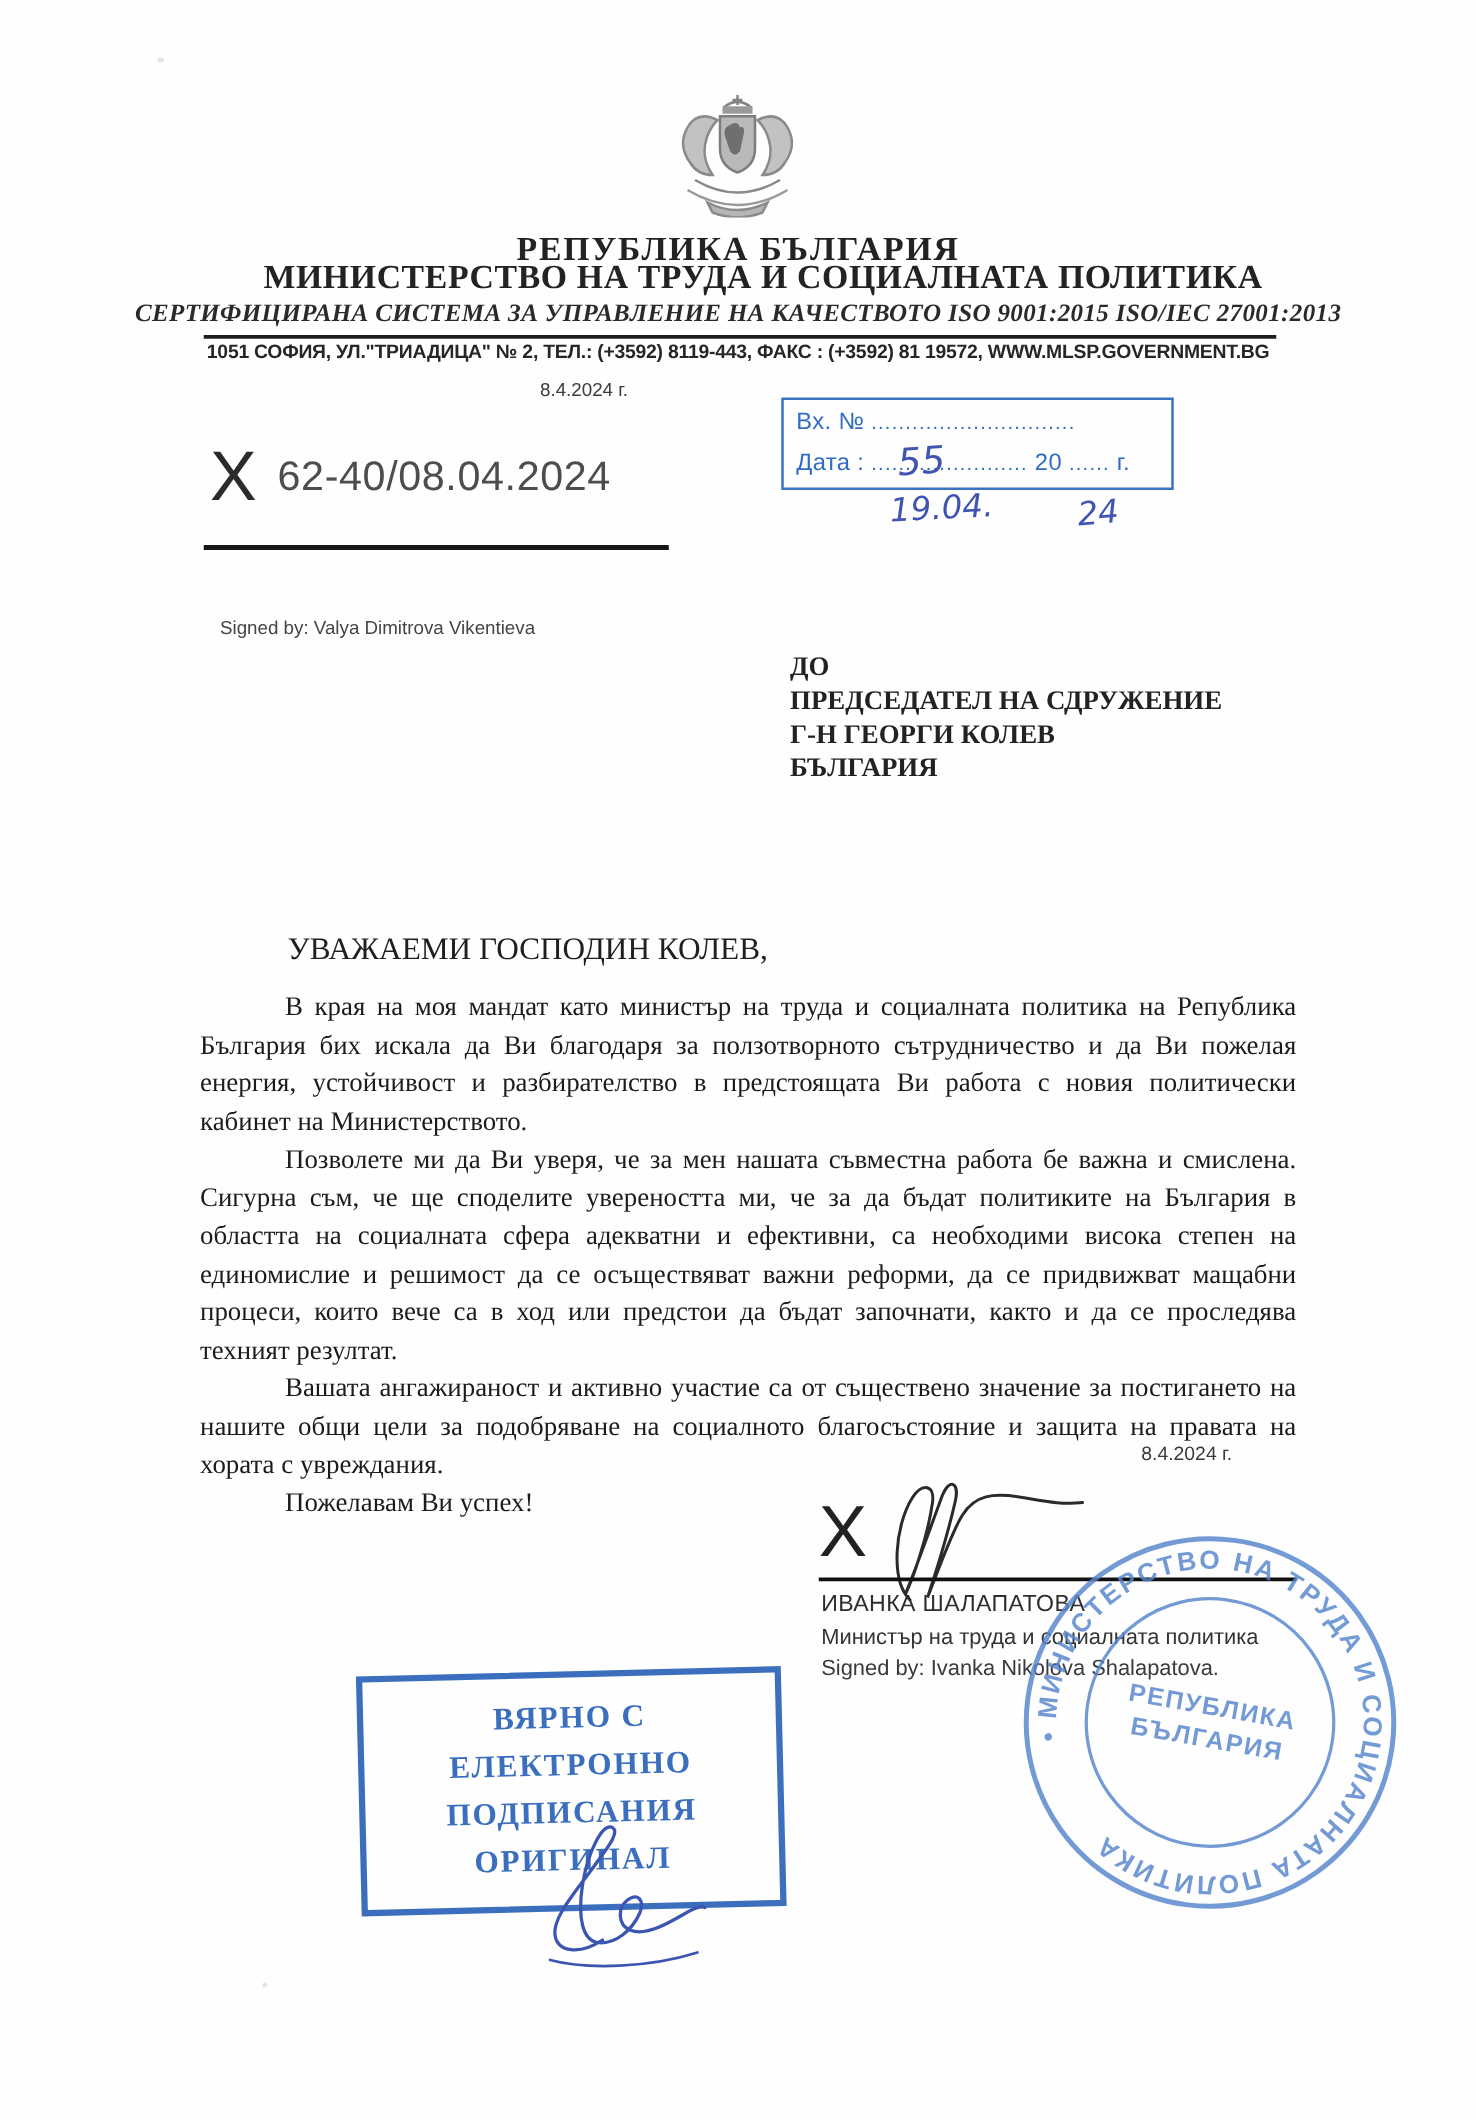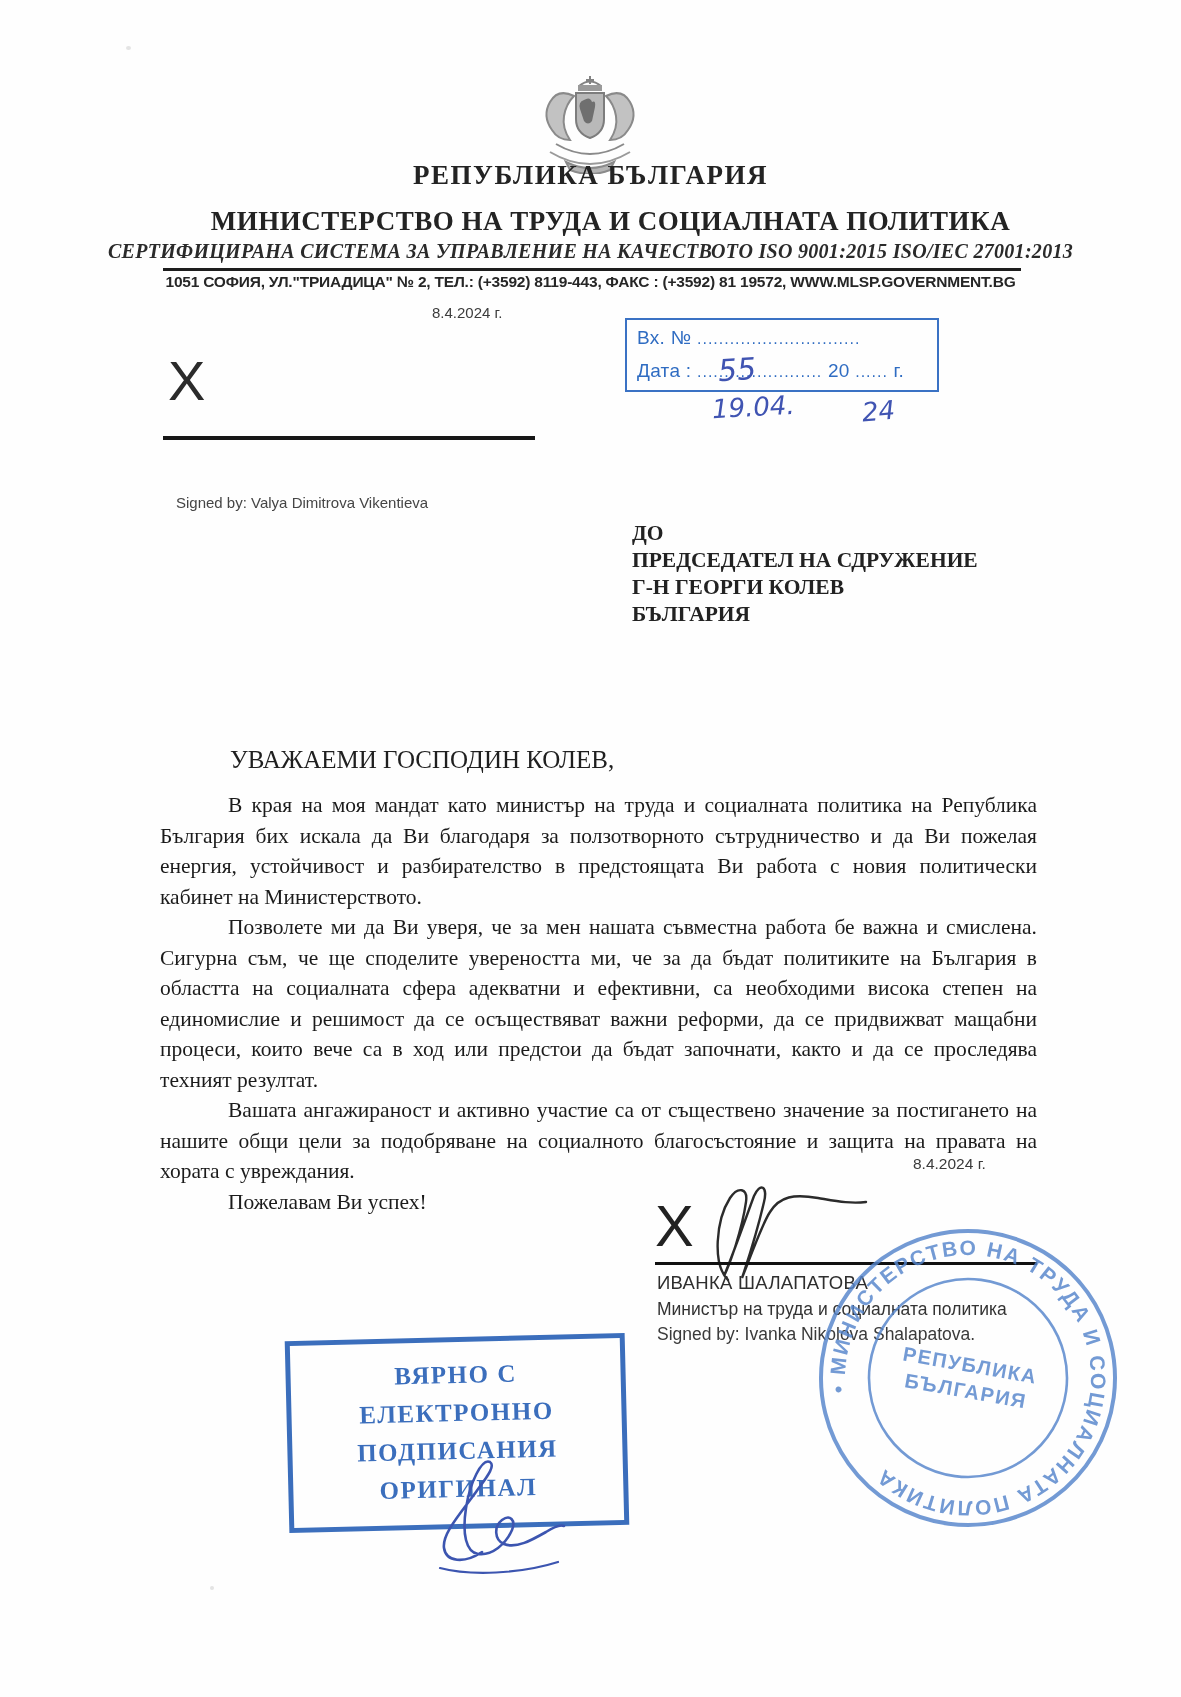--- a/index.html
+++ b/index.html
@@ -4,21 +4,21 @@
 <style>
   html,body{margin:0;padding:0;background:#e8e8e8;}
   .page{
     position:relative;width:1181px;height:1697px;margin:0 auto;
     background:#fefefe;overflow:hidden;
     font-family:"Liberation Serif", serif;color:#1c1c1c;
   }
   .abs{position:absolute;}
   .center{left:0;width:1181px;text-align:center;}
   
-  .country{top:160px;font-size:27px;font-weight:bold;letter-spacing:1.5px;color:#232323;}
+  .country{top:184px;font-size:27px;font-weight:bold;letter-spacing:1.5px;color:#232323;}
   .ministry{top:206px;font-size:27px;font-weight:bold;letter-spacing:0.5px;color:#232323;margin-left:20px;}
   .cert{top:240px;font-size:20px;font-style:italic;font-weight:bold;letter-spacing:0.3px;color:#2a2a2a;}
   .rule1{top:268px;left:163px;width:858px;height:3px;background:#1d1d1d;}
   .address{top:273px;font-size:15.5px;font-family:"Liberation Sans",sans-serif;font-weight:bold;letter-spacing:-0.2px;color:#262626;}
   
   .date-top{top:304px;left:432px;font-size:15px;font-family:"Liberation Sans",sans-serif;color:#3c3c3c;}
   .xmark1{top:348px;left:168px;font-size:56px;font-family:"Liberation Sans",sans-serif;color:#2b2b2b;}
   .refnum{top:362px;left:222px;font-size:33px;font-family:"Liberation Sans",sans-serif;color:#4d4d4d;letter-spacing:0.5px;}
   .rule2{top:436px;left:163px;width:372px;height:3.5px;background:#171717;}
   .signedby-top{top:494px;left:176px;font-size:15px;font-family:"Liberation Sans",sans-serif;color:#454545;}
@@ -88,20 +88,21 @@
 
   <div class="abs center country">РЕПУБЛИКА БЪЛГАРИЯ</div>
   <div class="abs center ministry">МИНИСТЕРСТВО НА ТРУДА И СОЦИАЛНАТА ПОЛИТИКА</div>
   <div class="abs center cert">СЕРТИФИЦИРАНА СИСТЕМА ЗА УПРАВЛЕНИЕ НА КАЧЕСТВОТО  ISO 9001:2015   ISO/IEC 27001:2013</div>
   <div class="abs rule1"></div>
   <div class="abs center address">1051 СОФИЯ, УЛ."ТРИАДИЦА" № 2, ТЕЛ.: (+3592) 8119-443, ФАКС : (+3592) 81 19572, WWW.MLSP.GOVERNMENT.BG</div>
 
   <div class="abs date-top">8.4.2024 г.</div>
 
   <div class="abs xmark1">X</div>
+  <div class="abs refnum">62-40/08.04.2024</div>
   <div class="abs rule2"></div>
   <div class="abs signedby-top">Signed by: Valya Dimitrova Vikentieva</div>
 
   <div class="abs stampbox">
     <div class="row">
       <span>Вх. №</span>
       <span class="dots">..............................</span>
     </div>
     <div class="row last">
       <span>Дата :</span>

